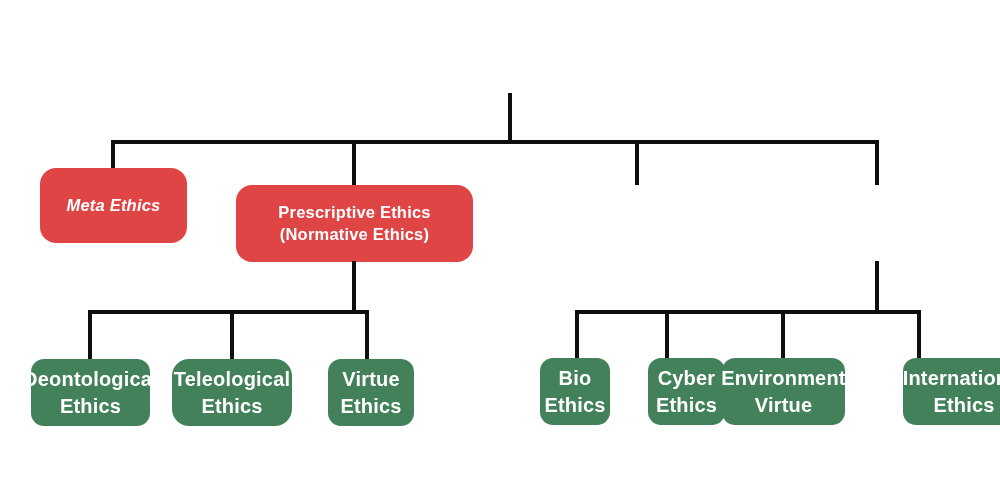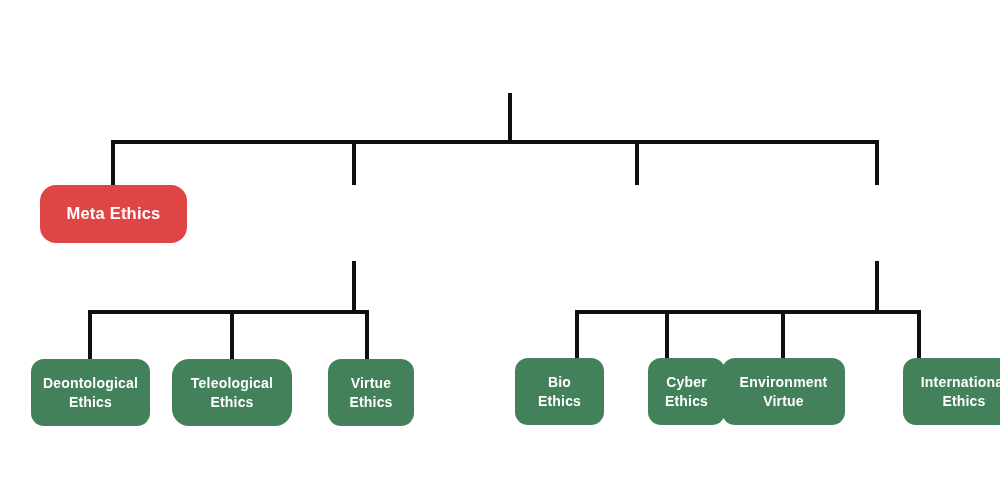--- a/index.html
+++ b/index.html
@@ -38,42 +38,44 @@
   }
   .node.l1 {
     background: var(--red);
     border-radius: 16px;
     font-size: 16.5px;
     line-height: 1.3;
   }
   .node.l2 {
     background: var(--green);
     border-radius: 13px;
-    font-size: 14px;
+    font-size: 20px;
     line-height: 1.35;
   }
   .line {
     position: absolute;
     background: var(--line);
   }
 </style>
 </head>
 <body>
 
 <div class="canvas">
 
 
   <div class="line" style="left:508px; top:93px; width:4px; height:50px;"></div>
   <div class="line" style="left:111px; top:140px; width:768px; height:4px;"></div>
   <div class="line" style="left:111px; top:140px; width:4px; height:45px;"></div>
   <div class="line" style="left:352px; top:140px; width:4px; height:45px;"></div>
   <div class="line" style="left:635px; top:140px; width:4px; height:45px;"></div>
   <div class="line" style="left:875px; top:140px; width:4px; height:45px;"></div>
 
-  <div class="node l1" style="left:40px; top:185px; width:147px; height:58px;">Meta Ethics</div>
+  <div class="node l1" style="left:40px; top:168px; width:147px; height:75px;font-style:italic;">Meta Ethics</div>
+  <div class="node l1" style="left:236px; top:185px; width:237px; height:77px;">Prescriptive Ethics
+(Normative Ethics)</div>
 
   <div class="line" style="left:352px; top:261px; width:4px; height:53px;"></div>
   <div class="line" style="left:88px; top:310px; width:281px; height:4px;"></div>
   <div class="line" style="left:88px; top:310px; width:4px; height:49px;"></div>
   <div class="line" style="left:230px; top:310px; width:4px; height:49px;"></div>
   <div class="line" style="left:365px; top:310px; width:4px; height:49px;"></div>
 
   <div class="line" style="left:875px; top:261px; width:4px; height:53px;"></div>
   <div class="line" style="left:575px; top:310px; width:346px; height:4px;"></div>
   <div class="line" style="left:575px; top:310px; width:4px; height:49px;"></div>
@@ -81,21 +83,21 @@
   <div class="line" style="left:781px; top:310px; width:4px; height:49px;"></div>
   <div class="line" style="left:917px; top:310px; width:4px; height:49px;"></div>
 
   <div class="node l2" style="left:31px; top:359px; width:119px; height:67px;">Deontological
 Ethics</div>
   <div class="node l2" style="left:172px; top:359px; width:120px; height:67px;border-radius:17px;">Teleological
 Ethics</div>
   <div class="node l2" style="left:328px; top:359px; width:86px; height:67px;">Virtue
 Ethics</div>
 
-  <div class="node l2" style="left:515px; top:358px; width:89px; height:67px;">Bio
+  <div class="node l2" style="left:540px; top:358px; width:70px; height:67px;">Bio
 Ethics</div>
   <div class="node l2" style="left:628px; top:358px; width:77px; height:67px;margin-left:20px;">Cyber
 Ethics</div>
   <div class="node l2" style="left:722px; top:358px; width:123px; height:67px;">Environment
 Virtue</div>
   <div class="node l2" style="left:859px; top:358px; width:122px; height:67px;margin-left:44px;">International
 Ethics</div>
 
 </div>
 

